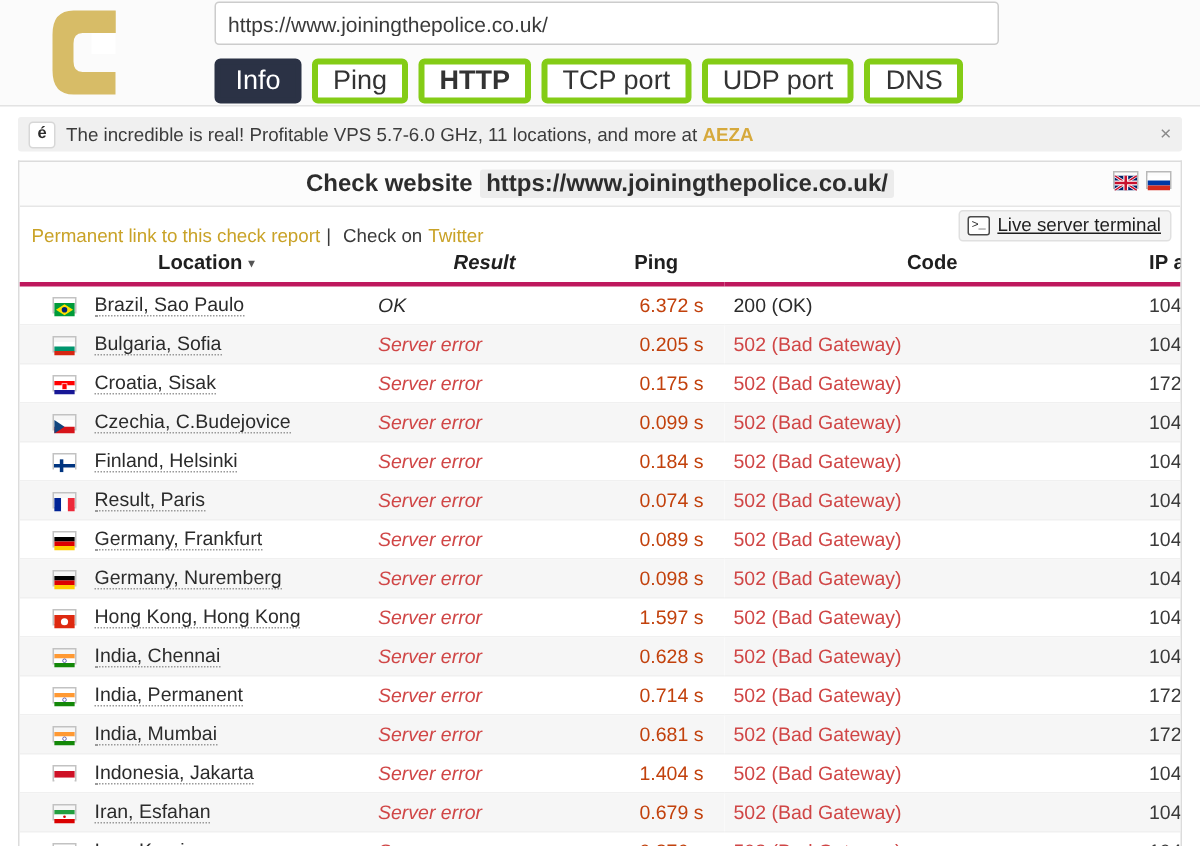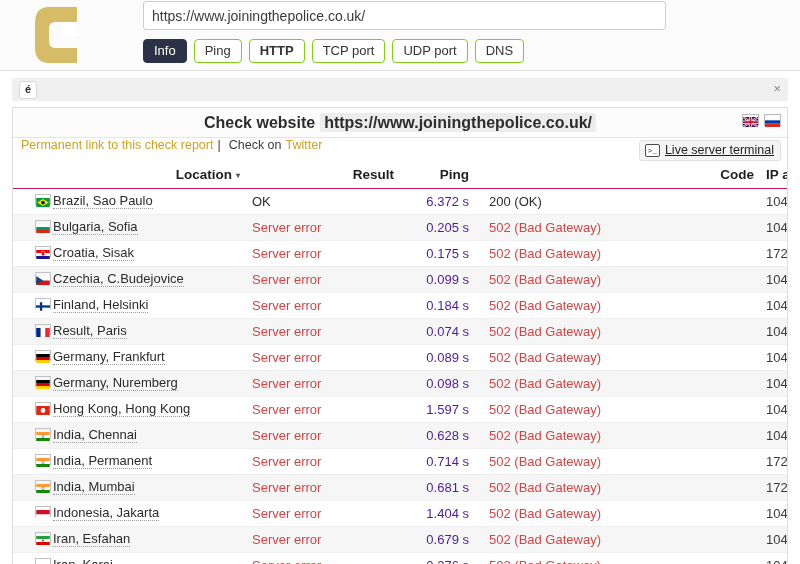--- a/index.html
+++ b/index.html
@@ -48,23 +48,23 @@
   }
   .tabs {
     position: absolute;
     left: 143px; top: 39px;
     display: flex;
     gap: 7px;
     align-items: center;
   }
   .tab {
     font-family: "Liberation Sans", sans-serif;
-    font-size: 13px;
+    font-size: 18px;
     padding: 3px 10px 4px 10px;
-    border: 1px solid #84cc16;
+    border: 4px solid #84cc16;
     border-radius: 4px;
     background: #ffffff;
     color: #333333;
     cursor: pointer;
     line-height: 15px;
     white-space: nowrap;
   }
   .tab.active {
     background: #2b3245;
     border-color: #2b3245;
@@ -158,21 +158,21 @@
     border: 1px solid #b9b9b9;
     box-sizing: border-box;
     display: block;
   }
 
   .subbar {
     position: relative;
     height: 26px;
     padding: 0 8px;
     display: flex;
-    align-items: flex-start;
+    align-items: flex-end;
     font-size: 12.5px;
   }
   .link-gold { color: #c9a227; text-decoration: none; cursor: pointer; }
   .sep-txt { color: #3a3a3a; margin: 0 4px; }
   .terminal-btn {
     position: absolute;
     right: 6px; top: 2px;
     display: flex; align-items: center; gap: 5px;
     background: #f4f4f4;
     border: 1px solid #e0e0e0;
@@ -200,73 +200,73 @@
   }
 
   
   table.results {
     width: 100%;
     border-collapse: collapse;
     font-size: 13px;
     table-layout: fixed;
   }
   table.results th {
-    text-align: right;
+    text-align: center;
     font-weight: bold;
     font-size: 13.5px;
     color: #1f1f1f;
     padding: 3px 6px 6px 6px;
-    border-bottom: 1px solid #be185d;
+    border-bottom: 3px solid #be185d;
     white-space: nowrap;
   }
   table.results td {
     padding: 3px 6px;
     border-bottom: 1px solid #f0f0f0;
     white-space: nowrap;
     overflow: hidden;
     height: 19px;
     vertical-align: middle;
   }
   tr.row-alt td { background: #f6f6f6; }
   .col-loc { width: 205px; padding-left: 22px !important; }
-  .col-res { width: 142px; }
+  .col-res { width: 142px; font-style: italic; }
   .col-time { width: 63px; text-align: right; padding-right: 14px !important; }
   .col-code { width: 265px; }
   .col-ip   { width: auto; }
 
   th.col-loc { padding-left: 22px !important; }
   th.col-time { text-align: right; padding-right: 14px !important; }
 
   .sort-caret {
     display: inline-block;
     margin-left: 4px;
     font-size: 8px;
     color: #555;
     vertical-align: middle;
   }
 
-  .loc-cell { display: flex; align-items: flex-start; gap: 2px; }
+  .loc-cell { display: flex; align-items: center; gap: 12px; }
   .flag {
     width: 16px; height: 11px;
     flex: 0 0 auto;
     border: 1px solid #c2c2c2;
     box-sizing: border-box;
     display: block;
   }
   .loc-name {
     color: #2b2b2b;
     border-bottom: 1px dotted #9a9a9a;
     line-height: 14px;
     cursor: pointer;
   }
   .res-ok   { color: #2b2b2b; }
   .res-err  { color: #d04646; }
   .code-ok  { color: #2b2b2b; }
   .code-err { color: #d04646; }
-  .time-cell { color: #4c1d95; }
+  .time-cell { color: #c2410c; }
   .ip-cell  { color: #3a3a3a; }
 </style>
 </head>
 <body>
 
 <div class="topbar">
 
   <div class="logo">
     <svg width="56" height="62" viewBox="0 0 56 62" xmlns="http://www.w3.org/2000/svg">
       <path d="M44 4 L16 4 Q2 4 2 20 L2 44 Q2 60 16 60 L44 60 L44 45 L22 45 Q16 45 16 38 L16 26 Q16 19 22 19 L44 19 Z" fill="#d7bc67"></path>
@@ -284,20 +284,21 @@
     <div class="tab">Ping</div>
     <div class="tab bold">HTTP</div>
     <div class="tab">TCP port</div>
     <div class="tab">UDP port</div>
     <div class="tab">DNS</div>
   </div>
 </div>
 
 <div class="adbar">
   <div class="ad-badge">é</div>
+  <div class="ad-text"><span>The incredible is real! Profitable VPS 5.7-6.0 GHz, 11 locations, and more at </span><span class="ad-brand">AEZA</span></div>
   <div class="ad-close">×</div>
 </div>
 
 <div class="report">
 
   <div class="report-head">
     <div class="report-title"><span>Check website</span><span class="url-chip">https://www.joiningthepolice.co.uk/</span></div>
     <div class="flags">
       <span class="flag-sm">
         <svg width="15" height="10" viewBox="0 0 60 40" xmlns="http://www.w3.org/2000/svg">

